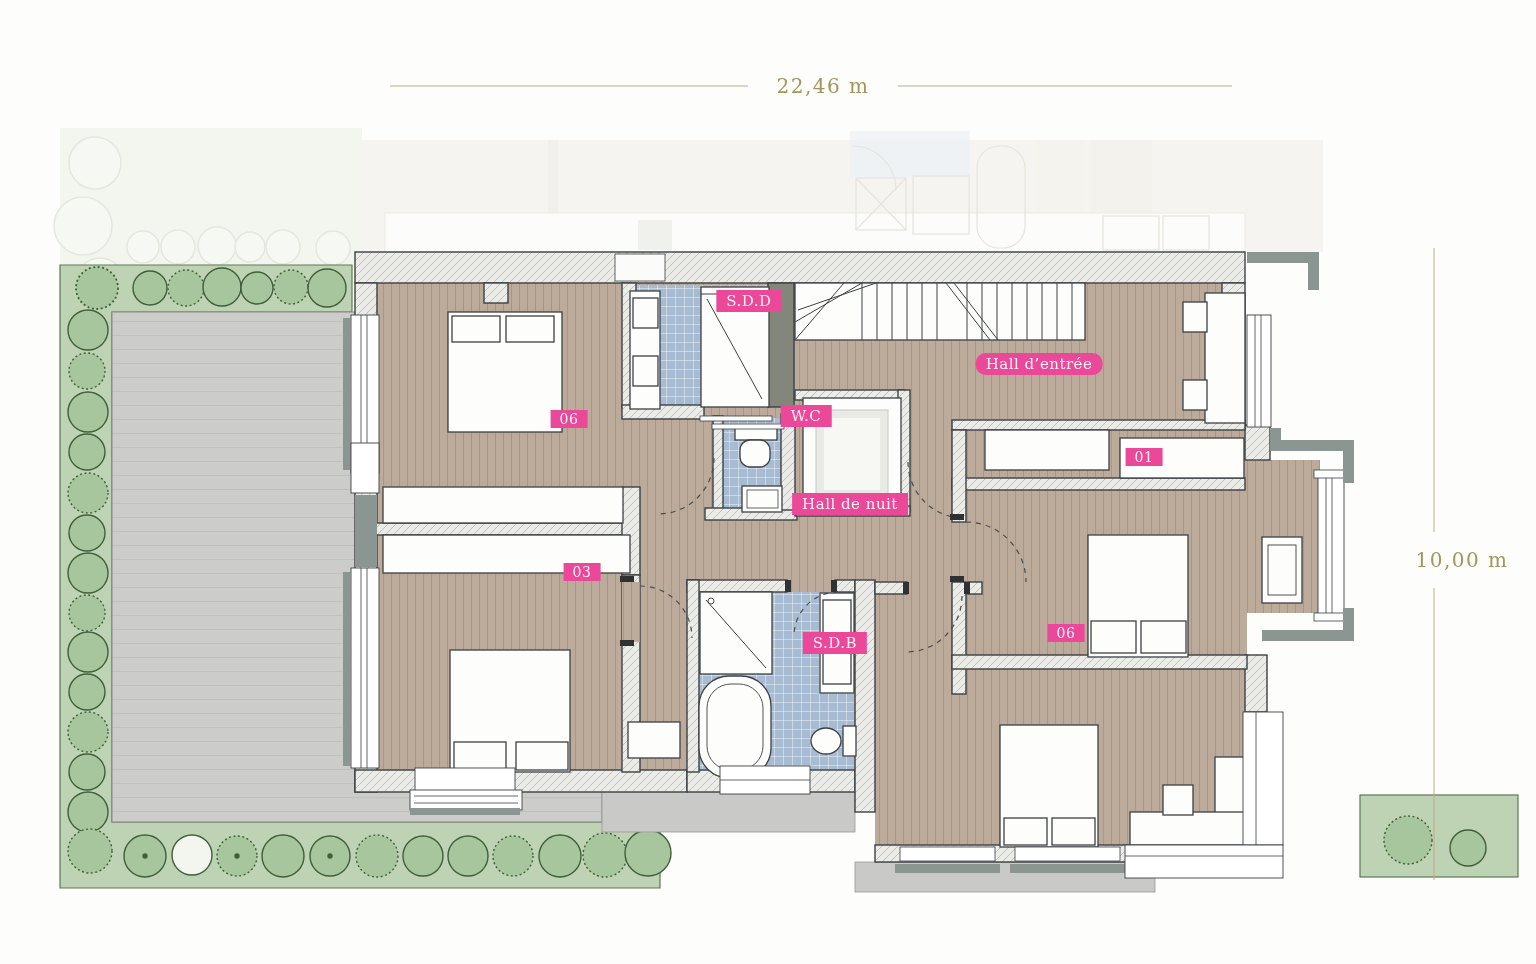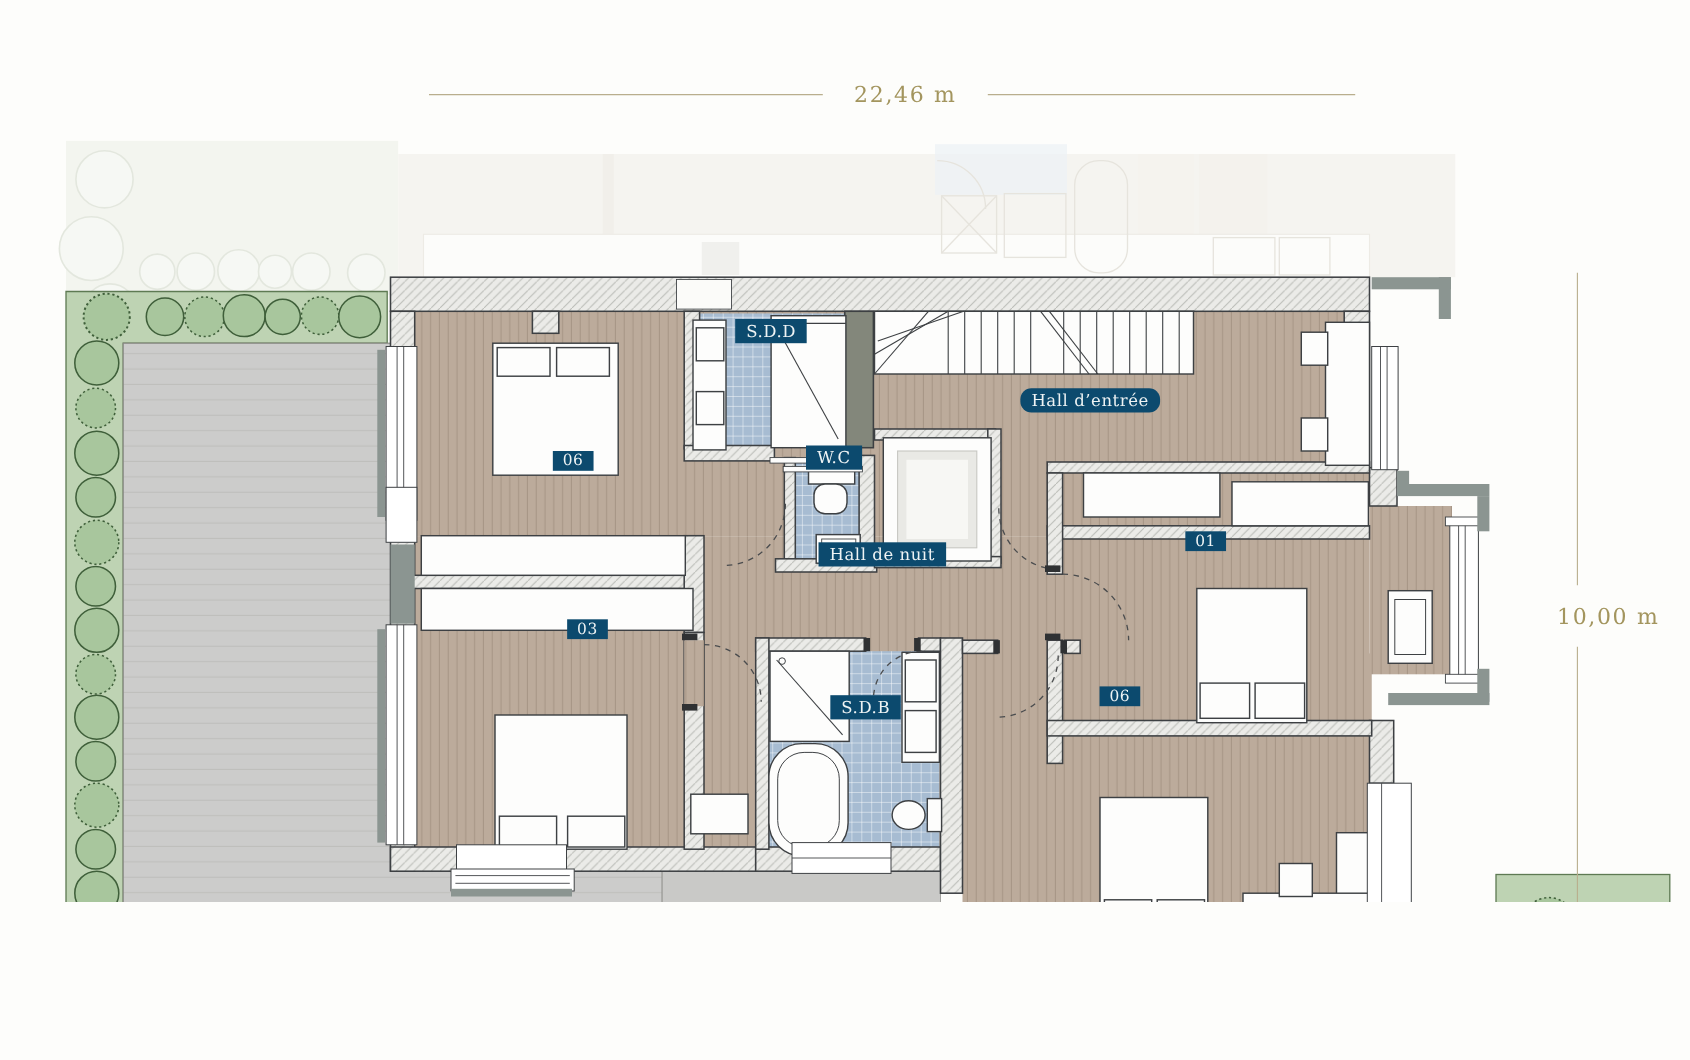--- a/index.html
+++ b/index.html
@@ -1,20 +1,20 @@
 <!DOCTYPE html>
 <html><head>
 <meta charset="utf-8">
 <style>
   html,body{margin:0;padding:0;background:#fdfdfb;}
-  .plan-wrap{position:relative;width:1536px;height:820px;background:#fdfdfb;overflow:hidden;
+  .plan-wrap{position:relative;width:1536px;height:964px;background:#fdfdfb;overflow:hidden;
              font-family:"DejaVu Serif",serif;}
   svg{position:absolute;left:0;top:0;}
-  .badge{position:absolute;transform:translate(-50%,-50%);background:#0c4a6e;color:#eef3f4;
-         font:15px "DejaVu Serif",serif;padding:2px 10px;letter-spacing:.5px;white-space:nowrap;z-index:5;}
+  .badge{position:absolute;transform:translate(-50%,-50%);background:#ec4899;color:#eef3f4;
+         font:15px "DejaVu Serif",serif;padding:2px 10px;letter-spacing:.5px;white-space:nowrap;z-index:5;margin-left:48px;}
   .badge.num{font-size:14px;padding:1px 9px;}
   .dim{position:absolute;transform:translate(-50%,-50%);color:#a3955e;font:20px "DejaVu Serif",serif;
        letter-spacing:1.5px;white-space:nowrap;background:#fdfdfb;padding:0 14px;z-index:4;}
 </style>
 </head>
 <body>
 
 <div class="plan-wrap">
 
 <svg width="1536" height="964" viewBox="0 0 1536 964">
@@ -366,18 +366,18 @@
 </svg>
 
 <div class="dim" style="left:823px;top:86px;">22,46 m</div>
 <div class="dim" style="left:1462px;top:560px;">10,00 m</div>
 
 <div class="badge" style="left:701px;top:301px;">S.D.D</div>
 <div class="badge" style="left:758px;top:416px;">W.C</div>
 <div class="badge" style="left:991px;top:364px;border-radius:10px;">Hall d’entrée</div>
 <div class="badge" style="left:802px;top:504px;">Hall de nuit</div>
 <div class="badge" style="left:787px;top:643px;">S.D.B</div>
-<div class="badge num" style="left:1096px;top:492px;text-align:center;">01</div>
+<div class="badge num" style="left:1096px;top:457px;text-align:center;">01</div>
 <div class="badge num" style="left:1018px;top:633px;">06</div>
 <div class="badge num" style="left:534px;top:572px;">03</div>
 <div class="badge num" style="left:521px;top:419px;">06</div>
 
 </div>
 
 </body></html>

